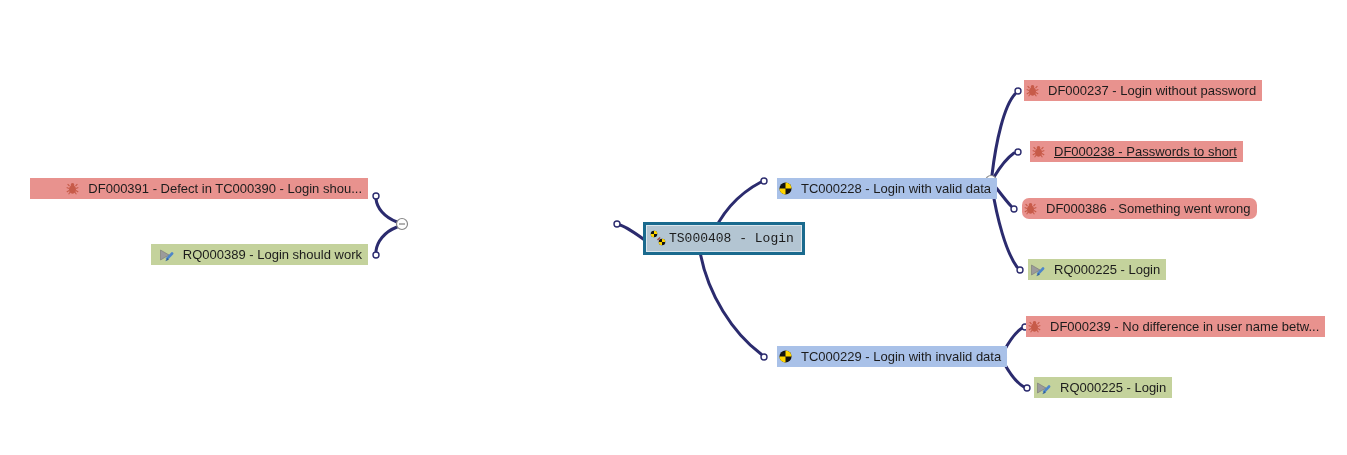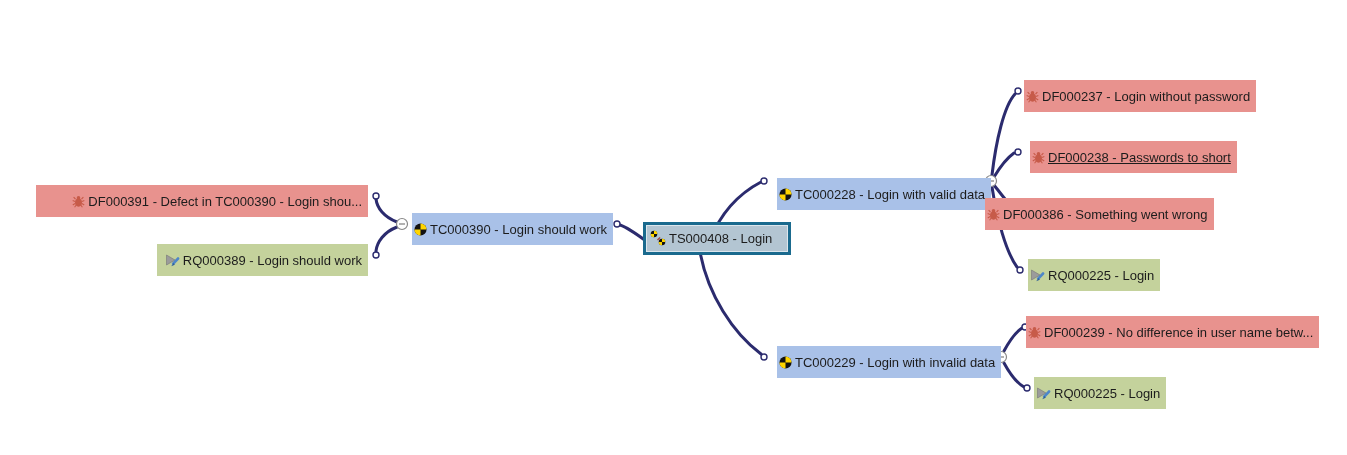--- a/index.html
+++ b/index.html
@@ -2,32 +2,32 @@
 <html><head>
 <meta charset="utf-8">
 <style>
   html,body{margin:0;padding:0;background:#fff;}
   .canvas{
     position:relative;width:1347px;height:455px;background:#ffffff;overflow:hidden;
     font-family:"Liberation Sans",sans-serif;
   }
   svg.wires{position:absolute;left:0;top:0;width:1347px;height:455px;}
   .node{
-    position:absolute;display:flex;align-items:center;gap:3px;
-    height:32px;padding:0 6px 0 2px;font-size:13px;color:#1c1c1c;
+    position:absolute;display:flex;align-items:center;gap:9px;
+    height:21px;padding:0 6px 0 2px;font-size:13px;color:#1c1c1c;
     white-space:nowrap;box-sizing:border-box;
   }
   .node .icon{display:flex;align-items:center;flex:0 0 auto;}
   .defect{background:#E8928E;}
   .requirement{background:#C4D29C;}
   .testcase{background:#A9C1E8;}
   .testsuite-selected{
     background:#B3C5D2;border:3px solid #1A6A8E;
     box-shadow:inset 0 0 0 1px #DCE6ED;
-    height:33px;padding:0 16px 0 4px;gap:2px;
+    height:33px;padding:0 8px 0 4px;gap:2px;font-family:Liberation Mono, monospace;
   }
   .anchor-right{right:979px;}
 </style>
 </head>
 <body>
 
 <div class="canvas">
 
   <svg class="wires" xmlns="http://www.w3.org/2000/svg" viewBox="0 0 1347 455">
     <g fill="none" stroke="#2B2B6E" stroke-width="3" stroke-linecap="round">
@@ -70,21 +70,21 @@
     <g>
       <circle cx="991" cy="181" r="5.5" fill="#ffffff" stroke="#888888" stroke-width="1.2"></circle>
       <line x1="988" y1="181" x2="994" y2="181" stroke="#888888" stroke-width="1.3"></line>
     </g>
     <g>
       <circle cx="1001" cy="357" r="5.5" fill="#ffffff" stroke="#888888" stroke-width="1.2"></circle>
       <line x1="998" y1="357" x2="1004" y2="357" stroke="#888888" stroke-width="1.3"></line>
     </g>
   </svg>
 
-  <div class="node defect anchor-right" style="top:185px;padding-left:36px;">
+  <div class="node defect anchor-right" style="top:178px;padding-left:36px;">
     <span class="icon">
       <svg width="13" height="13" viewBox="0 0 13 13">
         <g stroke="#C75B49" stroke-width="1.1" fill="none">
           <path d="M3.5,4 L1.6,2.2"></path>
             <path d="M9.5,4 L11.4,2.2"></path>
           <path d="M3,6.5 L0.7,5.6"></path>
             <path d="M10,6.5 L12.3,5.6"></path>
           <path d="M3,8.5 L0.8,10"></path>
             <path d="M10,8.5 L12.2,10"></path>
           <path d="M4,10.3 L2.6,12.3"></path>
@@ -101,30 +101,20 @@
     <span class="icon">
       <svg width="15" height="14" viewBox="0 0 15 14">
         <polygon points="1.5,2 10,7 1.5,12" fill="#9b9b9b" stroke="#767676" stroke-width="0.6"></polygon>
         <path d="M13,5.6 L8.2,10.6" stroke="#4E86C9" stroke-width="2.8" stroke-linecap="round"></path>
         <polygon points="8.6,10.1 6.2,13.2 9.8,11.8" fill="#2E5F96"></polygon>
       </svg>
     </span>
     <span>RQ000389 - Login should work</span>
   </div>
 
-  <div class="node testcase" style="left:412px;top:213px;">
-    <span class="icon">
-      <svg width="13" height="13" viewBox="0 0 14 14">
-        <circle cx="7" cy="7" r="6.5" fill="#121212"></circle>
-        <path d="M7,7 L7,0.5 A6.5,6.5 0 0 1 13.5,7 Z" fill="#FFD500"></path>
-        <path d="M7,7 L7,13.5 A6.5,6.5 0 0 1 0.5,7 Z" fill="#FFD500"></path>
-      </svg>
-    </span>
-    <span>TC000390 - Login should work</span>
-  </div>
 
   <div class="node testsuite-selected" style="left:643px;top:222px;">
     <span class="icon">
       <svg width="17" height="17" viewBox="0 0 17 17">
         <g transform="translate(0.5,0.5) scale(0.5)">
           <circle cx="7" cy="7" r="6.5" fill="#121212"></circle>
           <path d="M7,7 L7,0.5 A6.5,6.5 0 0 1 13.5,7 Z" fill="#FFD500"></path>
           <path d="M7,7 L7,13.5 A6.5,6.5 0 0 1 0.5,7 Z" fill="#FFD500"></path>
         </g>
         <g transform="translate(8.5,8.5) scale(0.5)">
@@ -182,21 +172,21 @@
           <path d="M4,10.3 L2.6,12.3"></path>
             <path d="M9,10.3 L10.4,12.3"></path>
         </g>
         <ellipse cx="6.5" cy="7.6" rx="3.5" ry="4.1" fill="#C75B49"></ellipse>
         <circle cx="6.5" cy="2.9" r="1.8" fill="#C75B49"></circle>
       </svg>
     </span>
     <span>DF000238 - Passwords to short</span>
   </div>
 
-  <div class="node defect" style="left:985px;top:198px;">
+  <div class="node defect" style="left:1022px;top:198px;border-radius:7px;">
     <span class="icon">
       <svg width="13" height="13" viewBox="0 0 13 13">
         <g stroke="#C75B49" stroke-width="1.1" fill="none">
           <path d="M3.5,4 L1.6,2.2"></path>
             <path d="M9.5,4 L11.4,2.2"></path>
           <path d="M3,6.5 L0.7,5.6"></path>
             <path d="M10,6.5 L12.3,5.6"></path>
           <path d="M3,8.5 L0.8,10"></path>
             <path d="M10,8.5 L12.2,10"></path>
           <path d="M4,10.3 L2.6,12.3"></path>

